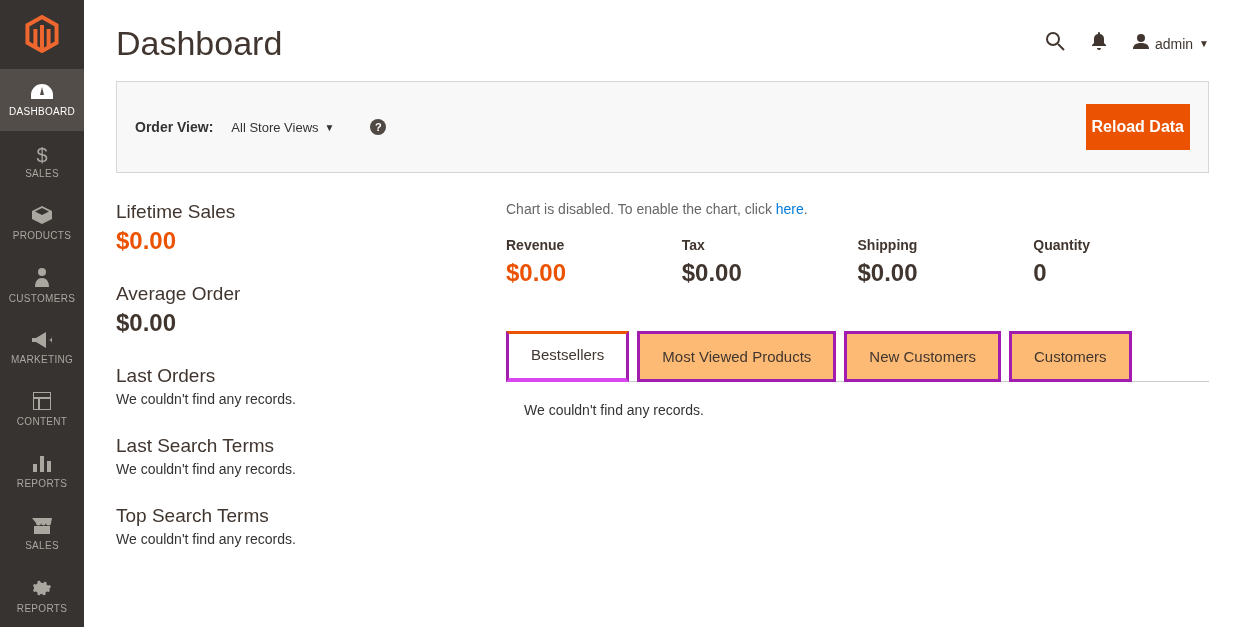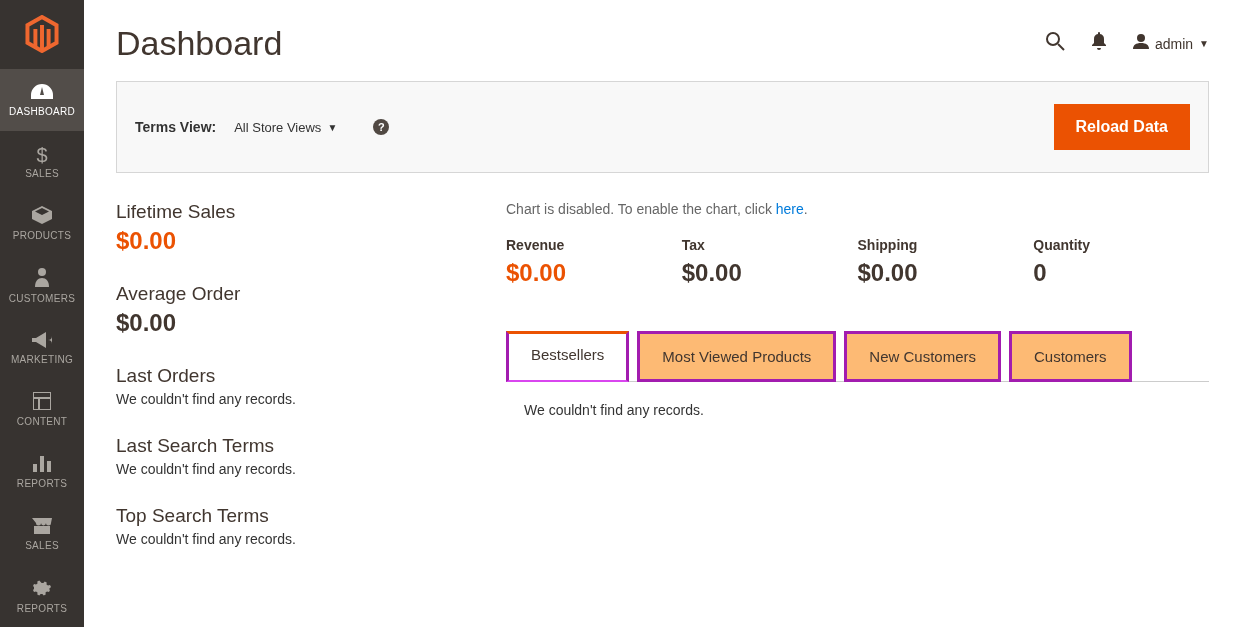--- a/index.html
+++ b/index.html
@@ -25,21 +25,21 @@
 .admin-account .user-icon { font-size: 18px; }
 .admin-account .caret { font-size: 10px; }
 
 
 .view-bar { border: 1px solid #d6d6d6; background: #f8f8f8; padding: 22px 18px; display: flex; align-items: center; justify-content: space-between; margin-bottom: 28px; }
 .view-left { display: flex; align-items: center; gap: 18px; }
 .view-label { font-weight: 700; color: #333; font-size: 14px; }
 .view-select { display: flex; align-items: center; gap: 6px; color: #333; cursor: pointer; font-size: 13px; }
 .view-select .caret { font-size: 10px; }
 .help-icon { width: 16px; height: 16px; border-radius: 50%; background: #514943; color: #fff; display: flex; align-items: center; justify-content: center; font-size: 11px; font-weight: 700; cursor: pointer; margin-left: 18px; }
-.reload-btn { background: #eb5202; color: #fff; border: none; padding: 14px 22px; font-size: 16px; font-weight: 600; cursor: pointer; }
+.reload-btn { background: #eb5202; color: #fff; border: none; padding: 14px 6px; font-size: 16px; font-weight: 600; cursor: pointer; }
 
 
 .content { display: flex; gap: 20px; }
 .col-left { flex: 0 0 370px; }
 .col-right { flex: 1; }
 
 .stat-block { margin-bottom: 28px; }
 .stat-title { font-size: 19px; font-weight: 400; color: #41362f; margin-bottom: 4px; }
 .stat-value { font-size: 24px; font-weight: 700; color: #41362f; }
 .stat-value.orange { color: #eb5202; }
@@ -49,21 +49,21 @@
 .chart-msg a { color: #007bdb; text-decoration: none; }
 
 .totals { display: flex; margin-bottom: 44px; }
 .total-item { flex: 1; }
 .total-label { font-size: 14px; color: #41362f; font-weight: 700; margin-bottom: 6px; }
 .total-value { font-size: 24px; font-weight: 700; color: #41362f; }
 .total-value.orange { color: #eb5202; }
 
 .tabs { display: flex; gap: 8px; }
 .tab { border: 3px solid #a21caf; background: #fdba74; padding: 14px 22px; font-size: 15px; color: #41362f; cursor: pointer; }
-.tab.active { background: #fff; border-top: 3px solid #eb5202; border-bottom: 2px solid #d946ef; padding-top: 12px; }
+.tab.active { background: #fff; border-top: 3px solid #eb5202; border-bottom: 4px solid #d946ef; padding-top: 12px; }
 .tab-content { border-top: 1px solid #ccc; margin-top: -1px; padding: 20px 18px; color: #333; font-size: 14px; }
 </style>
 </head>
 <body>
 
 <div class="app">
   <div class="sidebar">
     <div class="logo-cell">
       <svg viewBox="0 0 100 115">
         <path fill="none" stroke="#ef672f" stroke-width="12" d="M50 6 L94 31 L94 84 L50 109 L6 84 L6 31 Z"></path>
@@ -168,21 +168,21 @@
               </svg>
           </span>
           <span>admin</span>
           <span class="caret">▼</span>
         </div>
       </div>
     </div>
 
     <div class="view-bar">
       <div class="view-left">
-        <span class="view-label">Terms View:</span>
+        <span class="view-label">Order View:</span>
         <div class="view-select">
           <span>All Store Views</span>
           <span class="caret">▼</span>
         </div>
         <span class="help-icon">?</span>
       </div>
       <button class="reload-btn">Reload Data</button>
     </div>
 
     <div class="content">

